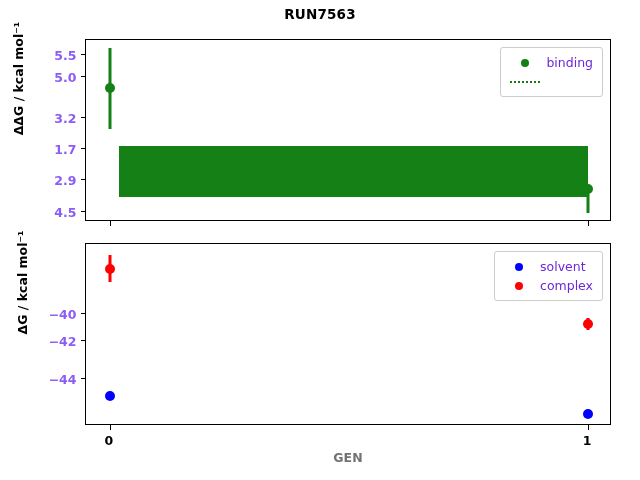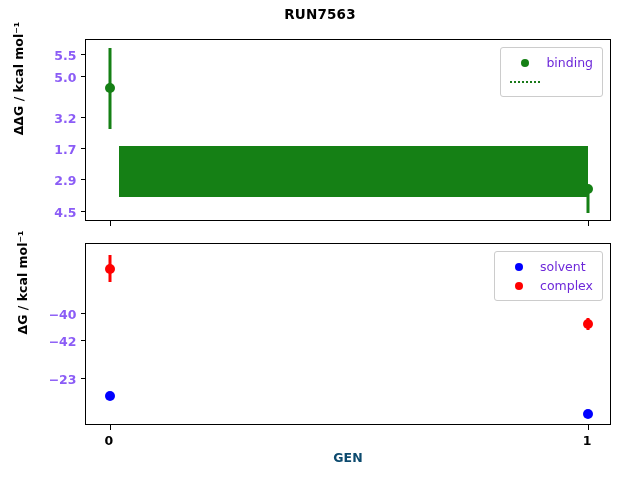--- a/index.html
+++ b/index.html
@@ -100,21 +100,21 @@
   #ylabel-top    { left: -62px; top: 71px;  width: 160px; }
   #ylabel-bottom { left: -58px; top: 275px; width: 160px; }
   .xlabel {
     position: absolute;
     left: 85px;
     top: 450px;
     width: 526px;
     text-align: center;
     font-size: 12.5px;
     font-weight: bold;
-    color: #0c4a6e;
+    color: #737373;
   }
 
   
   .errbar {
     position: absolute;
     width: 3px;
     transform: translateX(-50%);
   }
   .marker {
     position: absolute;
@@ -234,21 +234,21 @@
         <div class="marker" style="left: 502.091px; top: 79.8705px; width: 10px; height: 10px; background: rgb(255, 0, 0);"></div>
       </div>
     <div id="yticks-bottom">
         <div class="ytick" style="top: 28.8058px; margin-top: 40px;">
           <span class="ytick-label">−40</span>
         </div>
         <div class="ytick" style="top: 96px;">
           <span class="ytick-label">−42</span>
         </div>
         <div class="ytick" style="top: 133.554px;">
-          <span class="ytick-label">−23</span>
+          <span class="ytick-label">−44</span>
         </div>
       </div>
     <div id="xticks-bottom">
         <div class="xtick" style="left: 23.9091px;"></div>
         <div class="xtick" style="left: 502.091px;"></div>
       </div>
 
     <div class="legend" id="legend-bottom">
       <div class="legend-row">
         <span class="legend-key">

